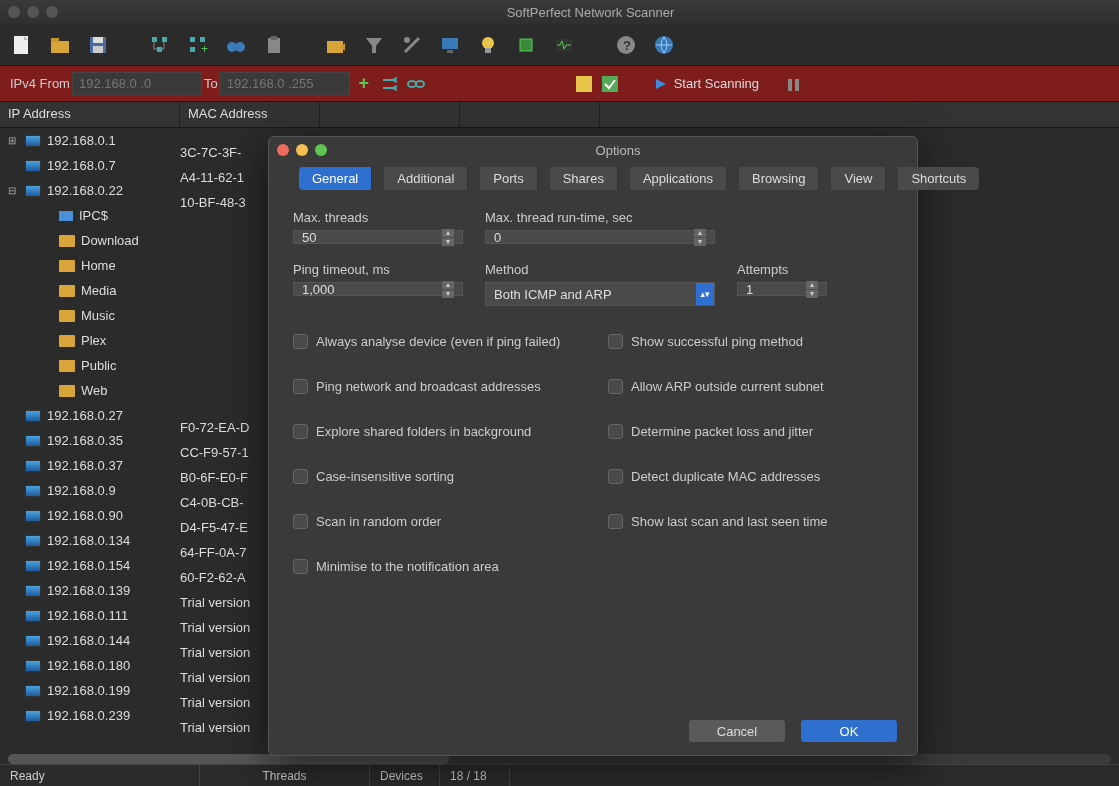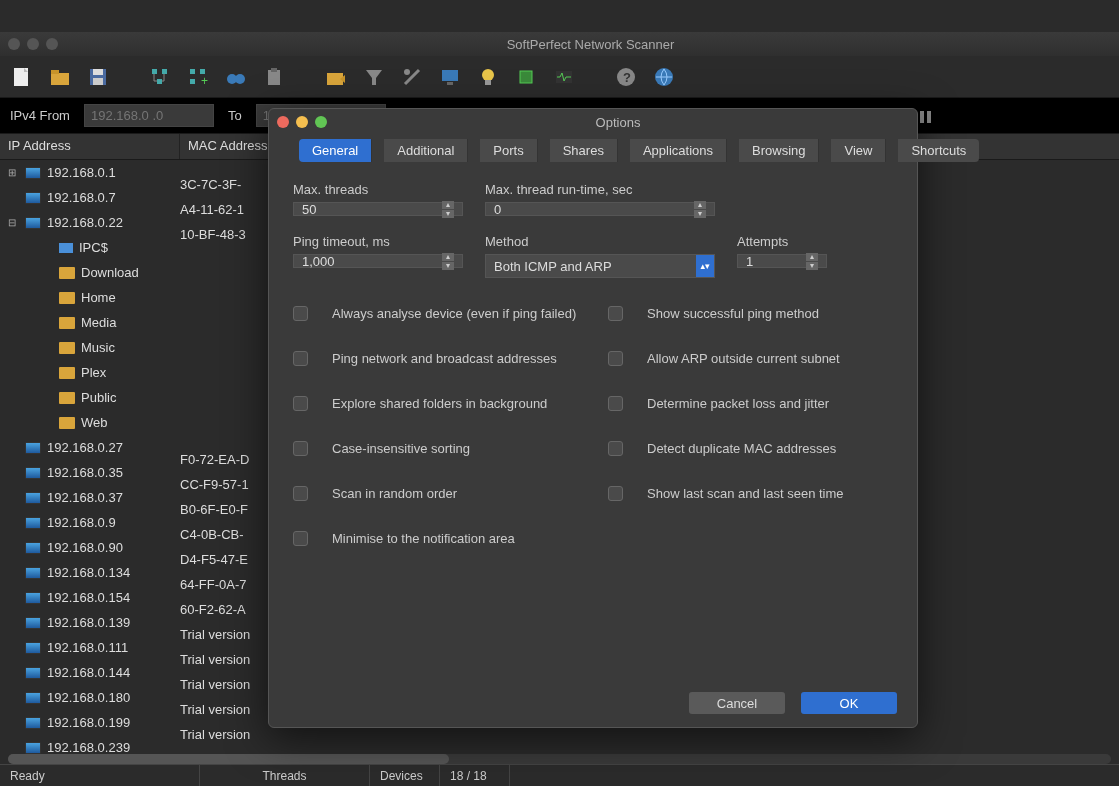--- a/index.html
+++ b/index.html
@@ -13,42 +13,41 @@
   overflow: hidden;
   position: relative;
 }
 .titlebar {
   height: 24px;
   background: linear-gradient(#3a3a3a,#2f2f2f);
   display: flex;
   align-items: center;
   padding: 0 8px;
   color: #999;
-  margin-top: 32px;
 }
 .traffic { display:flex; gap:7px; margin-right: 12px;}
 .traffic span { width:12px;height:12px;border-radius:50%; background:#555;}
 .titlebar .title { flex:1; text-align:center; font-size:13px; color:#aaa;}
 .toolbar {
   height: 42px;
   background:#2b2b2b;
   display:flex;
   align-items:center;
   padding:0 10px;
   gap:14px;
   border-bottom:1px solid #1a1a1a;
 }
 .tbicon { width:24px;height:24px; display:flex;align-items:center;justify-content:center;}
 .rangebar {
   height: 36px;
   display:flex;
   align-items:center;
   padding:0 10px;
-  gap:14px;
-  background:#000000;
+  gap:2px;
+  background:#7f1d1d;
   border-bottom:1px solid #1a1a1a;
 }
 .rangebar input { background:#3a3a3a; border:1px solid #444; color:#888; padding:3px 6px; width:130px; font-size:13px;}
 .rangebar .lbl { color:#ccc; font-size:13px;}
 .startbtn { display:flex;align-items:center; gap:6px; color:#ddd; cursor:pointer; margin-left:30px;}
 .table-header {
   height:26px;
   background:#333;
   display:flex;
   border-bottom:1px solid #1a1a1a;
@@ -71,21 +70,21 @@
   height:22px; background:#2b2b2b;
   border-top:1px solid #444;
   display:flex; align-items:center; font-size:12px; color:#ccc;
 }
 .statusbar .cell{ padding:0 10px; border-right:1px solid #444; height:100%; display:flex;align-items:center;}
 .hscroll { position:absolute; bottom:22px; left:8px; right:8px; height:10px; background:#3a3a3a; border-radius:5px;}
 .hscroll .thumb{ width:40%; height:100%; background:#555; border-radius:5px;}
 
 .dialog {
   position:absolute;
-  left:268px; top:108px;
+  left:268px; top:136px;
   width:650px; height:620px;
   background:#3a3a3a;
   border:1px solid #555;
   border-radius:6px;
   box-shadow:0 10px 40px rgba(0,0,0,.6);
   display:flex; flex-direction:column;
 }
 .dtitle { height:26px; display:flex; align-items:center; padding:0 8px;}
 .dtraffic{display:flex;gap:7px;}
 .dtraffic .r{width:12px;height:12px;border-radius:50%;}
@@ -96,21 +95,21 @@
 .tab:last-child{border-radius:0 4px 4px 0; border-right:none;}
 .tab.active{ background:#2f6fd0; color:#fff;}
 .dbody{ flex:1; padding:14px 24px; overflow:auto;}
 .fld { display:flex; flex-direction:column; gap:5px;}
 .fld label{color:#ccc; font-size:13px;}
 .fld .inp { background:#4a4a4a; border:1px solid #555; color:#ddd; padding:3px 8px; font-size:13px; height:14px; display:flex;align-items:center; justify-content:space-between;}
 .spinner { display:flex; flex-direction:column; gap:1px;}
 .spinner span{width:12px;height:8px;background:#666;font-size:8px;text-align:center;line-height:8px;color:#ccc;}
 .toprow { display:grid; grid-template-columns: 170px 230px 120px; gap:22px; margin-bottom:18px;}
 .cbrow { display:grid; grid-template-columns: 1fr 1fr; gap:10px 30px; margin-top:18px;}
-.cb { display:flex; align-items:center; gap:24px; font-size:13px; color:#ccc; padding:10px 0;}
+.cb { display:flex; align-items:center; gap:8px; font-size:13px; color:#ccc; padding:10px 0;}
 .cb .box{ width:15px;height:15px; background:#4a4a4a; border:1px solid #666; border-radius:3px;}
 .dfooter{ height:48px; display:flex; justify-content:flex-end; align-items:center; gap:16px; padding:0 20px;}
 .btn { width:96px; height:22px; display:flex;align-items:center;justify-content:center; font-size:13px; border-radius:3px; cursor:pointer;}
 .btn.cancel{ background:#5a5a5a; color:#ddd;}
 .btn.ok{ background:#2f6fd0; color:#fff;}
 .sel { background:#4a4a4a; border:1px solid #555; color:#ddd; padding:3px 8px; height:24px; display:flex; align-items:center; justify-content:space-between; }
 .selarrow { background:#2f6fd0; width:18px; height:22px; display:flex;align-items:center;justify-content:center; margin:-3px -8px -3px 4px; font-size:9px; color:#fff; flex-direction:column;}
 </style>
 </head>
 <body>

